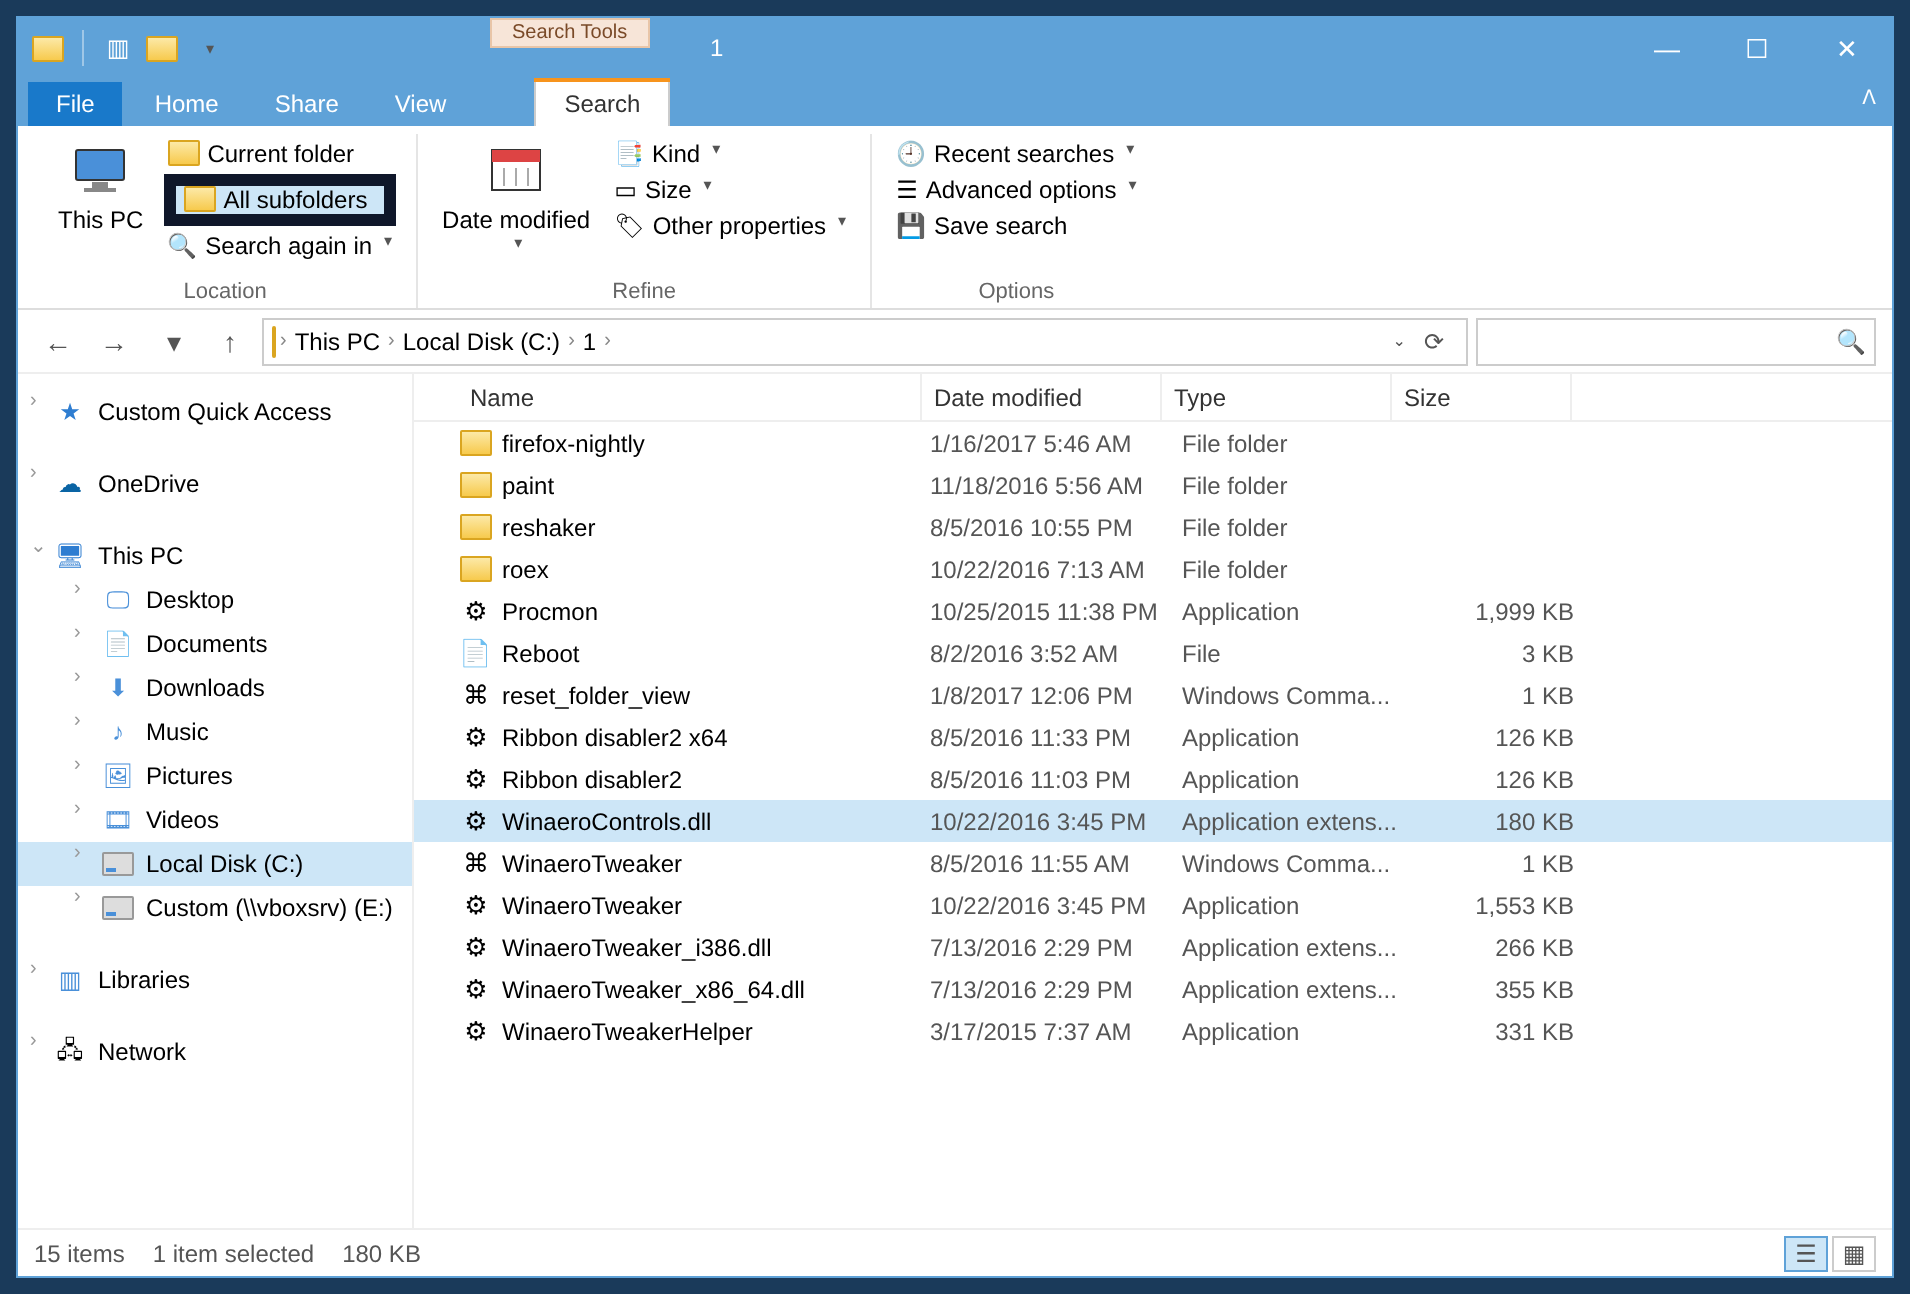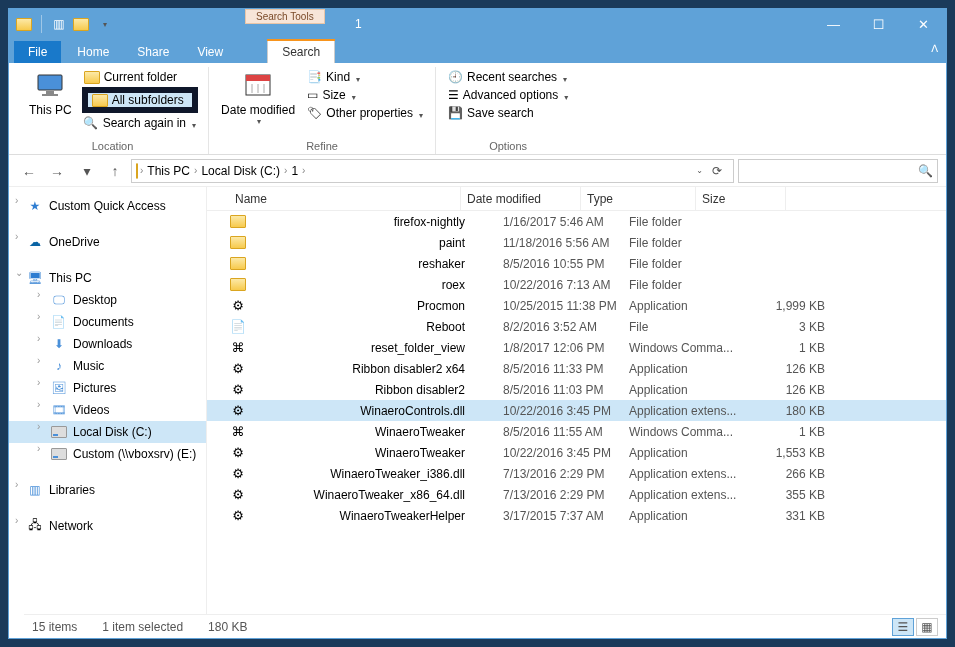--- a/index.html
+++ b/index.html
@@ -29,21 +29,21 @@
 
 .ribbon { height: 92px; background: #fff; border-bottom: 1px solid #ddd; display: flex; padding: 4px 8px 0 8px; position: relative; }
 .ribbon-group { display: flex; flex-direction: column; align-items: center; padding: 0 6px; border-right: 1px solid #e5e5e5; }
 .ribbon-group:last-child { border-right: none; }
 .rg-body { display: flex; align-items: flex-start; flex: 1; }
 .rg-label { font-size: 11px; color: #666; padding: 2px 0; }
 .big-btn { display: flex; flex-direction: column; align-items: center; padding: 2px 6px; text-align: center; }
 .big-btn-icon { width: 32px; height: 32px; margin-bottom: 2px; }
 .big-btn-text { font-size: 12px; line-height: 14px; }
 .stack { display: flex; flex-direction: column; gap: 2px; padding: 2px 4px; }
-.small-btn { display: flex; align-items: flex-end; gap: 4px; font-size: 12px; padding: 1px 2px; }
+.small-btn { display: flex; align-items: flex-start; gap: 4px; font-size: 12px; padding: 1px 2px; }
 .small-btn.selected { background: #cde6f7; border: 6px solid #0f172a; padding: 0 4px; }
 .drop-arrow { font-size: 8px; color: #555; margin-left: 2px; }
 .disabled { color: #aaa; }
 
 
 .navbar { height: 32px; display: flex; align-items: center; padding: 2px 8px; gap: 4px; border-bottom: 1px solid #eee; }
 .nav-btn { width: 24px; height: 24px; display: flex; align-items: center; justify-content: center; color: #555; font-size: 14px; }
 .breadcrumb { flex: 1; border: 1px solid #ccc; height: 24px; display: flex; align-items: center; padding: 0 4px; gap: 2px; }
 .bc-seg { font-size: 12px; padding: 0 2px; }
 .bc-sep { color: #888; font-size: 10px; }
@@ -67,27 +67,27 @@
 .list-header { display: flex; border-bottom: 1px solid #eee; height: 24px; align-items: center; padding-left: 22px; }
 .lh { font-size: 12px; color: #333; padding: 0 6px; border-right: 1px solid #eee; height: 100%; display: flex; align-items: center; }
 .lh-name { width: 232px; }
 .lh-date { width: 120px; }
 .lh-type { width: 115px; }
 .lh-size { width: 90px; }
 .list-rows { flex: 1; overflow-y: auto; }
 .row { display: flex; align-items: center; height: 21px; padding-left: 22px; font-size: 12px; }
 .row.selected { background: #cde6f7; }
 .row-icon { width: 18px; height: 16px; margin-right: 4px; display: flex; align-items: center; justify-content: center; font-size: 13px; }
-.cell-name { width: 214px; overflow: hidden; text-overflow: ellipsis; white-space: nowrap; text-align: right; }
-.cell-date { width: 126px; color: #555; margin-left: 38px; }
+.cell-name { width: 214px; overflow: hidden; text-overflow: ellipsis; white-space: nowrap; }
+.cell-date { width: 126px; color: #555; }
 .cell-type { width: 122px; color: #555; overflow: hidden; text-overflow: ellipsis; white-space: nowrap; }
 .cell-size { width: 84px; color: #555; text-align: right; padding-right: 10px; }
 
 
-.status { height: 24px; border-top: 1px solid #eee; display: flex; align-items: center; padding: 0 8px; font-size: 12px; color: #555; gap: 25px; margin-left: 15px; }
+.status { height: 24px; border-top: 1px solid #eee; display: flex; align-items: center; padding: 0 8px; font-size: 12px; color: #555; gap: 14px; }
 .status .view-btns { margin-left: auto; display: flex; gap: 2px; }
 .vbtn { width: 22px; height: 18px; border: 1px solid #ccc; display: flex; align-items: center; justify-content: center; }
 .vbtn.active { background: #cde6f7; border-color: #5fa2d8; }
 
 
 .folder-icon { width: 16px; height: 13px; background: linear-gradient(#fce9a7,#f7ca4d); border: 1px solid #daa520; border-radius: 1px; }
 .drive-icon { width: 16px; height: 12px; background: #ddd; border: 1px solid #999; border-radius: 1px; position: relative; }
 .drive-icon::after { content: ""; position: absolute; left: 1px; bottom: 1px; width: 5px; height: 2px; background: #4a90d9; }
 </style>
 </head>

